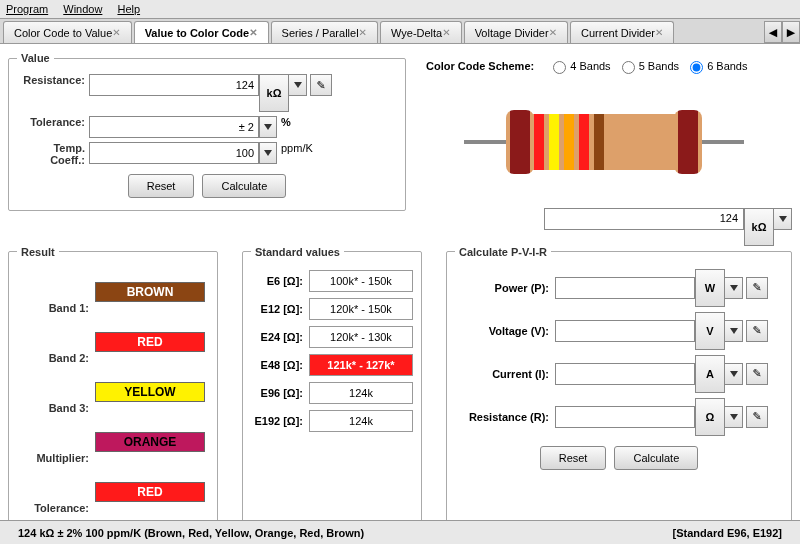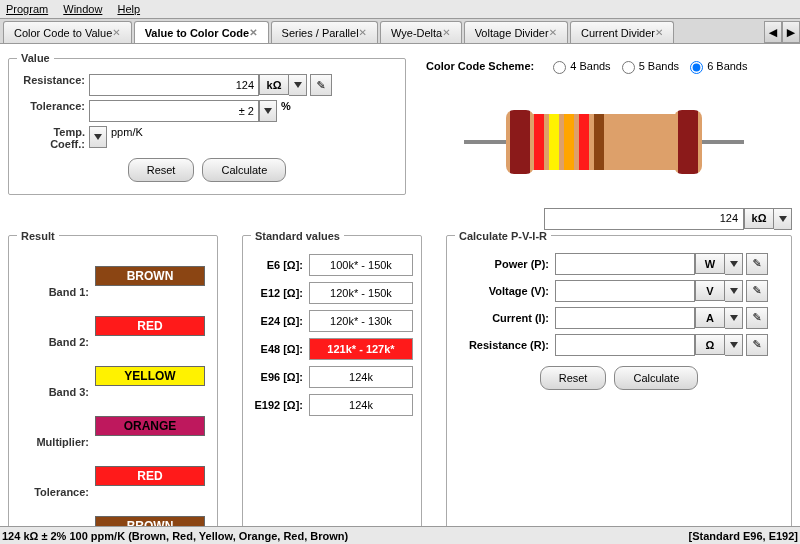--- a/index.html
+++ b/index.html
@@ -11,24 +11,24 @@
 .tab.active { background: #fff; font-weight: bold; }
 .tab-x { color: #888; font-size: 10px; }
 .tab-arrows { margin-left: auto; display: flex; }
 .tab-arrow { width: 18px; height: 22px; background: linear-gradient(to bottom, #f0f0f0, #d0d0d0); border: 1px solid #999; display: flex; align-items: center; justify-content: center; }
 .content { padding: 8px; background: #fff; height: 488px; }
 fieldset { border: 1px solid #aaa; border-radius: 2px; padding: 6px 8px 8px 8px; margin-bottom: 6px; }
 legend { font-weight: bold; padding: 0 4px; color: #333; }
 .row { display: flex; align-items: flex-start; margin: 4px 0; }
 .lbl { width: 72px; text-align: right; font-weight: bold; color: #333; padding-right: 4px; }
 input.txt { height: 22px; border: 1px solid #888; padding: 2px 4px; text-align: right; background: #fff; }
-.unit { width: 30px; height: 21px; border: 1px solid #888; background: linear-gradient(to bottom,#fafafa,#e0e0e0); display: flex; align-items: center; justify-content: center; font-weight: bold; }
+.unit { width: 30px; height: 38px; border: 1px solid #888; background: linear-gradient(to bottom,#fafafa,#e0e0e0); display: flex; align-items: center; justify-content: center; font-weight: bold; }
 .dd { width: 18px; height: 22px; border: 1px solid #888; background: linear-gradient(to bottom,#fafafa,#e0e0e0); display: flex; align-items: center; justify-content: center; border-left: none; }
 .iconbtn { width: 22px; height: 22px; border: 1px solid #888; background: linear-gradient(to bottom,#fafafa,#e0e0e0); display: flex; align-items: center; justify-content: center; margin-left: 3px; }
-.btn { height: 24px; padding: 0 18px; border: 1px solid #888; background: linear-gradient(to bottom,#fafafa,#d8d8d8); border-radius: 9px; cursor: pointer; font-size: 11px; }
+.btn { height: 24px; padding: 0 18px; border: 1px solid #888; background: linear-gradient(to bottom,#fafafa,#d8d8d8); border-radius: 3px; cursor: pointer; font-size: 11px; }
 .topsection { display: flex; gap: 10px; }
 .leftcol { width: 398px; }
 .rightcol { flex: 1; }
 .scheme { margin: 8px 10px; }
 .scheme b { margin-right: 8px; }
 .radio { margin: 0 4px 0 8px; vertical-align: middle; }
 .resistor-area { height: 120px; display: flex; align-items: center; justify-content: center; position: relative; }
 .wire { position: absolute; height: 4px; width: 280px; background: #888; }
 .body { position: relative; width: 180px; height: 56px; background: #dda06a; border-radius: 10px; display: flex; z-index: 1; }
 .cap { width: 28px; height: 64px; background: #dda06a; border-radius: 8px; position: absolute; top: -4px; }
@@ -43,21 +43,21 @@
 .band-lbl { width: 78px; text-align: right; font-weight: bold; padding-right: 6px; color: #333; margin-top: 32px;}
 .band-chip { width: 110px; height: 20px; border: 1px solid #666; display: flex; align-items: center; justify-content: center; font-weight: bold; font-size: 12px; }
 .std-row { display: flex; align-items: center; margin: 6px 0; }
 .std-lbl { width: 58px; text-align: right; font-weight: bold; padding-right: 6px; }
 .std-val { flex: 1; height: 22px; border: 1px solid #999; display: flex; align-items: center; justify-content: center; background: #fff; text-align: right;}
 .std-val.hl { background: #ff1a1a; color: #fff; font-weight: bold; }
 .pvir-row { display: flex; align-items: center; margin: 5px 0; }
 .pvir-lbl { width: 100px; text-align: right; font-weight: bold; padding-right: 6px; }
 .display-row { display: flex; justify-content: flex-end; margin-top: 6px; gap: 0; }
 .display-val { width: 200px; height: 22px; border: 1px solid #888; text-align: right; padding: 3px 5px; background: #fff; }
-.statusbar { position: absolute; bottom: 0; left: 0; right: 0; height: 18px; background: #e8e8e8; border-top: 1px solid #999; display: flex; align-items: center; padding: 0 2px; font-weight: bold; }
+.statusbar { position: absolute; bottom: 0; left: 0; right: 0; height: 24px; background: #e8e8e8; border-top: 1px solid #999; display: flex; align-items: center; padding: 0 18px; font-weight: bold; }
 .statusbar .right { margin-left: auto; }
 svg.triangle { width:8px; height:6px; }
 </style>
 </head>
 <body>
 
 <div class="menubar">
   <span>Program</span>
   <span>Window</span>
   <span>Help</span>
@@ -115,20 +115,21 @@
           <input class="txt" style="width: 170px;" value="± 2">
           <div class="dd" style="border-left:1px solid #888">
               <svg class="triangle" viewBox="0 0 8 6">
                 <path d="M0 0 L8 0 L4 6 Z" fill="#333"></path>
               </svg>
             </div>
           <div style="margin-left:4px;font-weight:bold">%</div>
         </div>
         <div class="row">
           <div class="lbl">Temp. Coeff.:</div>
+          <input class="txt" style="width: 170px;" value="100">
           <div class="dd" style="border-left:1px solid #888">
               <svg class="triangle" viewBox="0 0 8 6">
                 <path d="M0 0 L8 0 L4 6 Z" fill="#333"></path>
               </svg>
             </div>
           <div style="margin-left:4px;font-weight:normal">ppm/K</div>
         </div>
         <div class="row" style="justify-content:center;gap:8px;margin-top:8px">
           <button class="btn">Reset</button>
           <button class="btn">Calculate</button>

